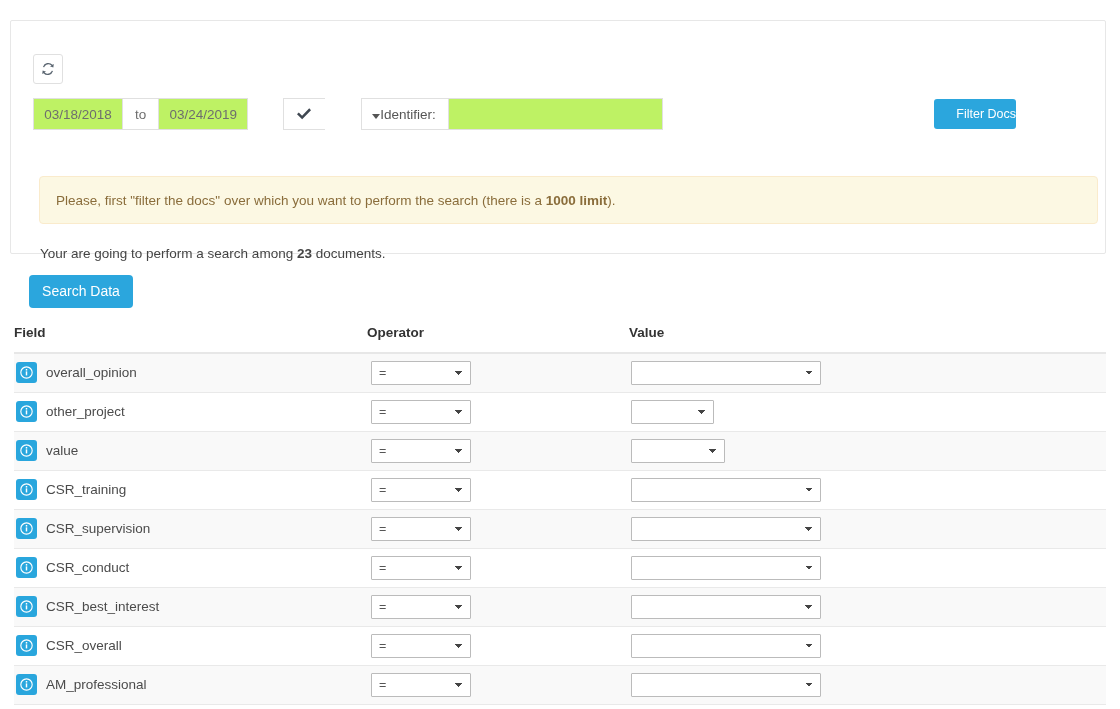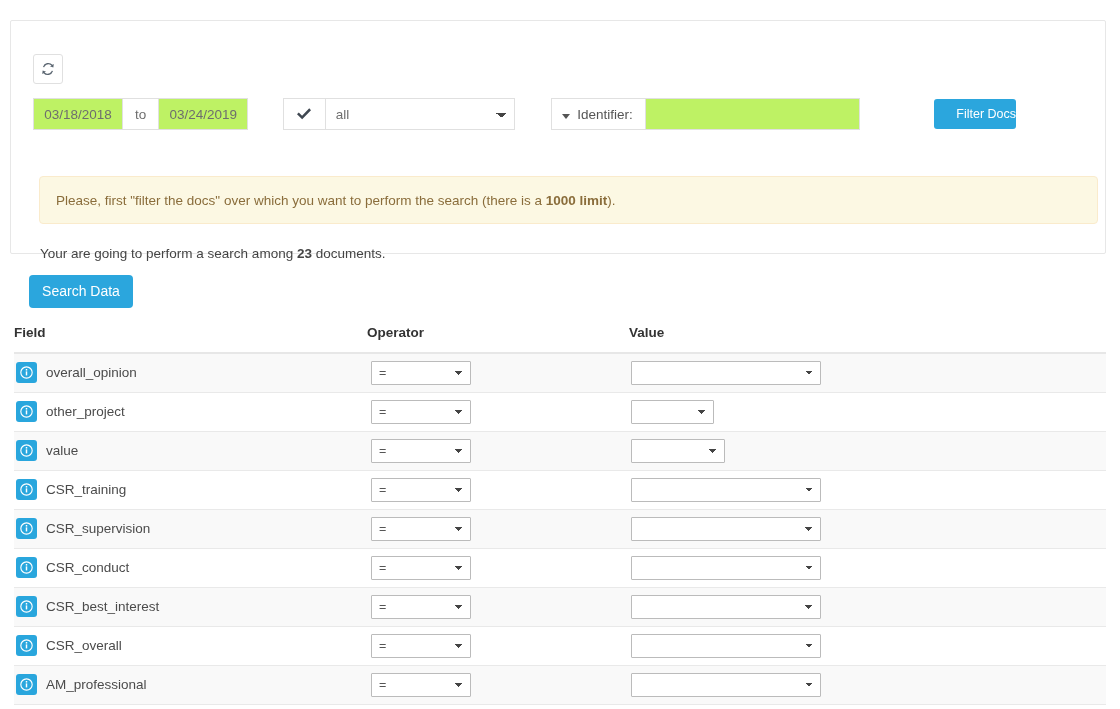--- a/index.html
+++ b/index.html
@@ -74,21 +74,21 @@
     background: #ffffff;
     display: flex; align-items: center; justify-content: center;
     color: #3f4751;
     font-size: 14px;
   }
   .addon-caret {
     height: 32px;
     border: 1px solid #e0e0e0;
     border-right: none;
     background: #ffffff;
-    display: flex; align-items: center; gap: 7px;
+    display: flex; align-items: center; 
     padding: 0 12px 0 10px;
     font-size: 13.5px;
     color: #555555;
   }
 
   .sel {
     height: 32px;
     border: 1px solid #e0e0e0;
     background: #ffffff;
     font-family: "Liberation Sans", sans-serif;
@@ -267,23 +267,20 @@
       <input class="inp date-inp" type="text" value="03/24/2019" style="">
     </span>
 
     
     <span class="input-group grp-status">
       <span class="addon-icon">
         <svg width="14" height="12" viewBox="0 0 16 13" fill="#3f4751">
           <path d="M5.9 12.5 0 6.9l2-2.1 3.8 3.6L14 0l2 2.1z"></path>
         </svg>
       </span>
-      <select class="sel sel-status">
-        <option>all</option>
-      </select>
     </span>
 
     
     <span class="input-group grp-ident">
       <span class="addon-caret">
         <span>
           <svg width="8" height="5" viewBox="0 0 8 5" fill="#555">
               <path d="M0 0h8L4 5z"></path>
             </svg>
         </span>

